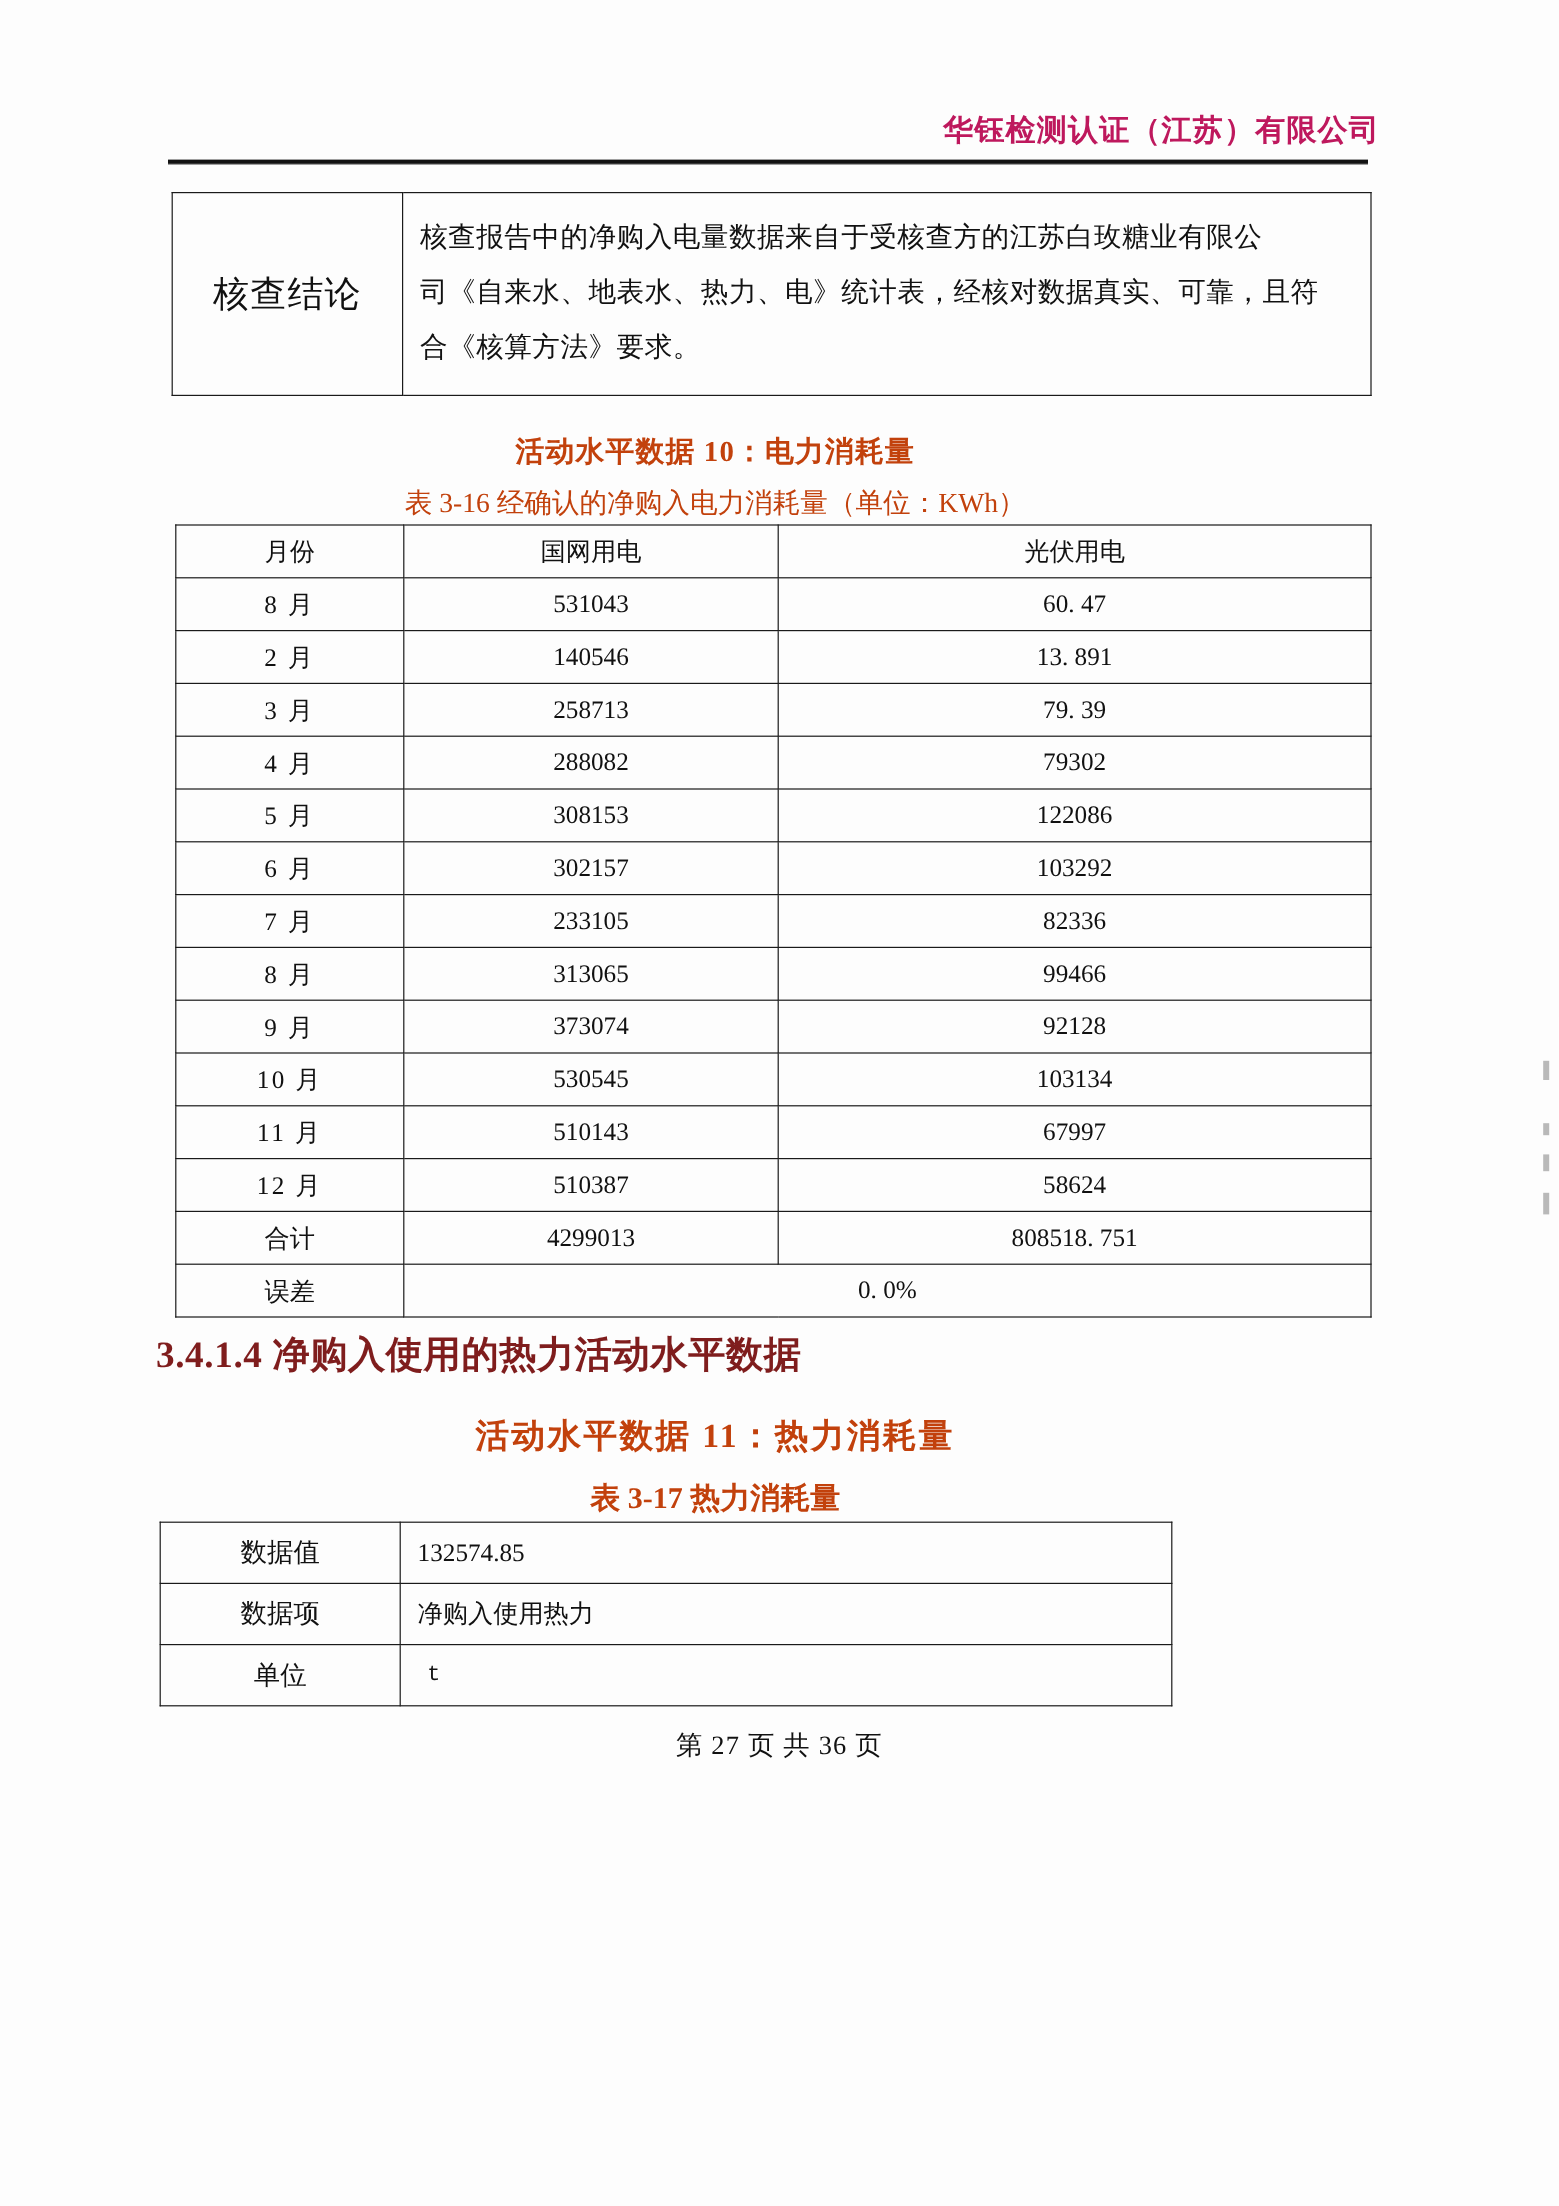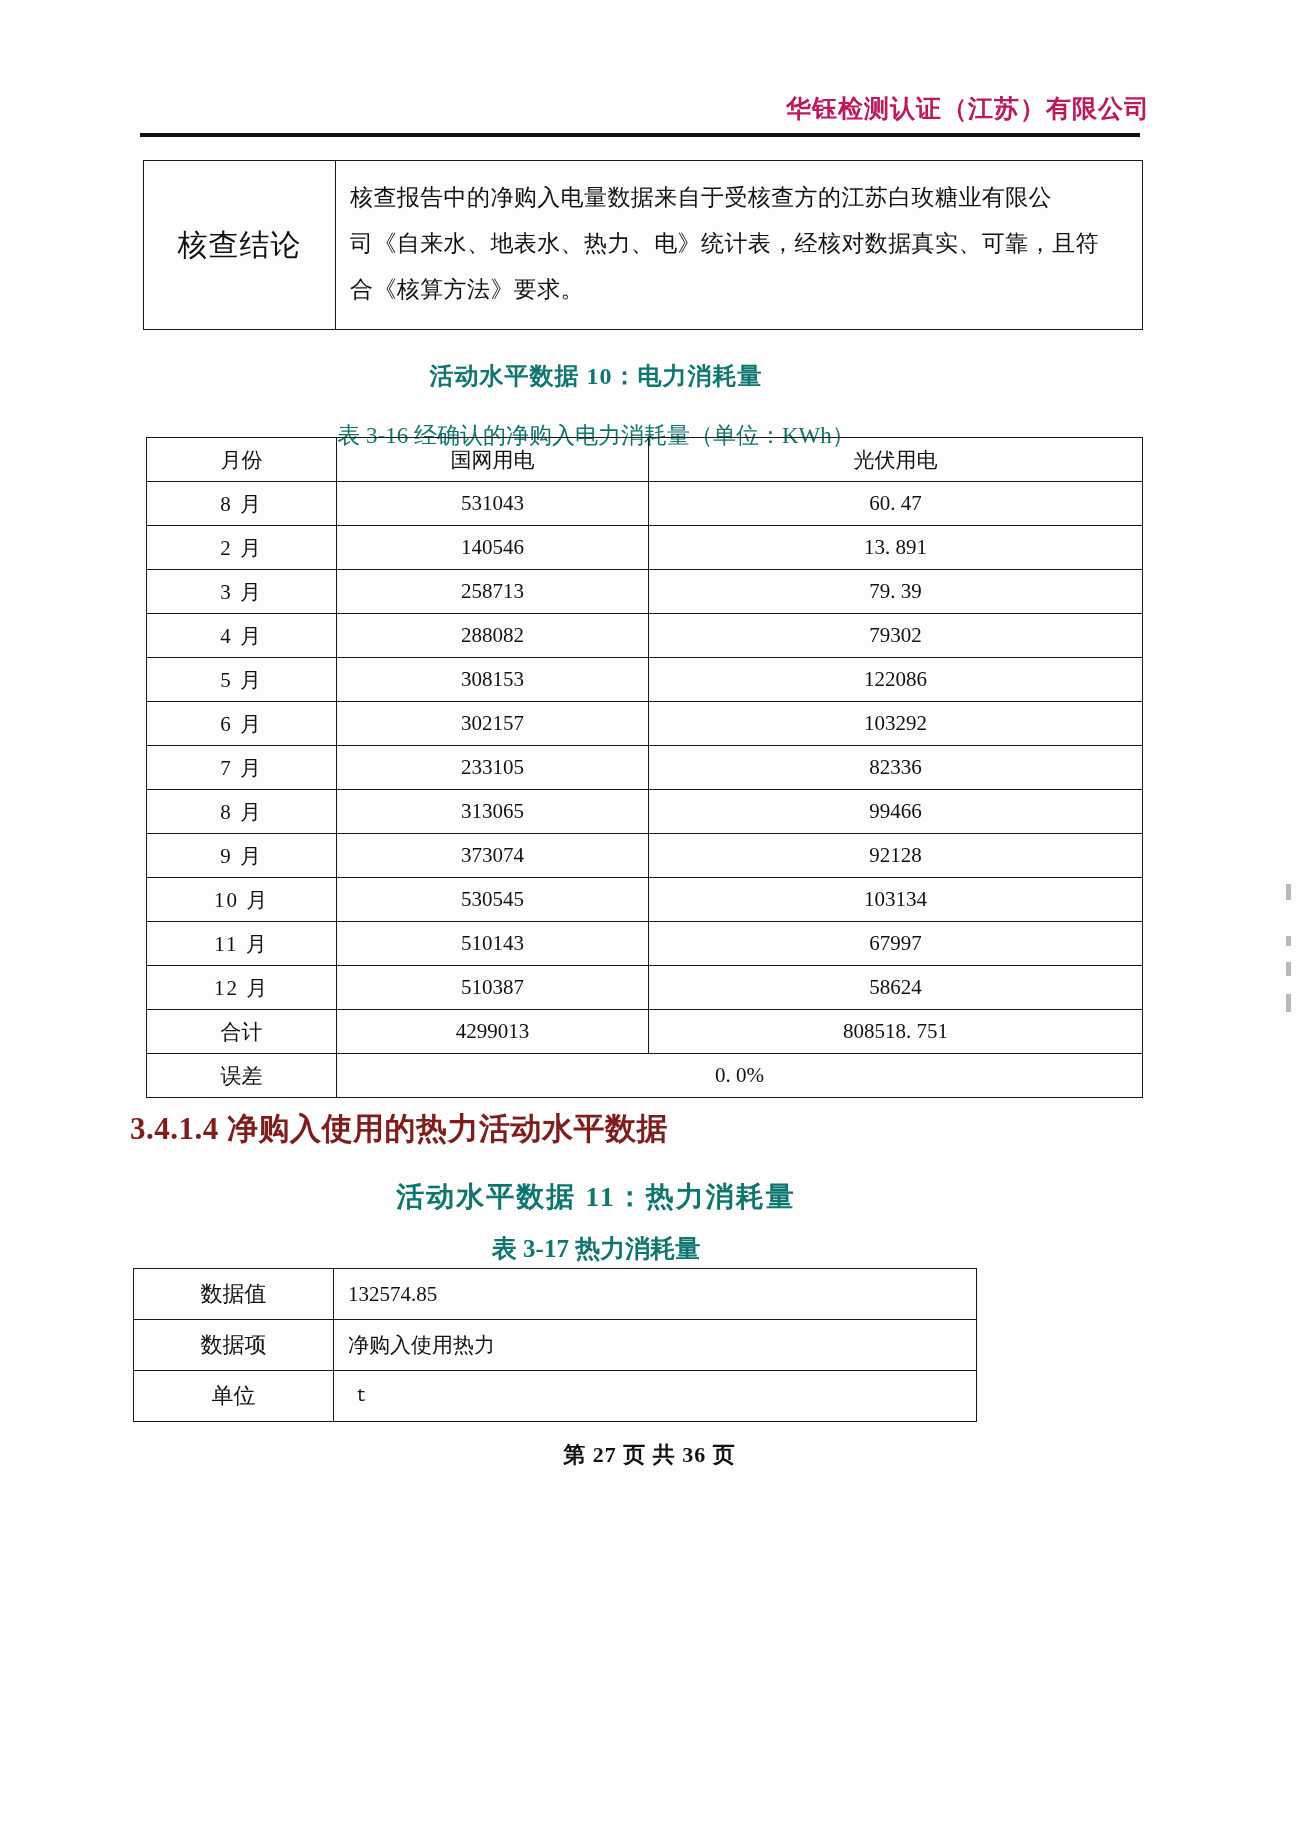--- a/index.html
+++ b/index.html
@@ -79,24 +79,24 @@
     letter-spacing: 0.4px;
   }
 
   
   .center-title {
     position: absolute;
     left: 0;
     width: 1192px;
     text-align: center;
     font-weight: bold;
-    color: #0f766e;
+    color: #c2410c;
   }
   #activity-title-10 { top: 360px; font-size: 24px; letter-spacing: 1px; }
-  #table-caption-316 { top: 420px; font-size: 23px; font-weight: normal; }
+  #table-caption-316 { top: 404px; font-size: 23px; font-weight: normal; }
 
   
   #elec-table {
     position: absolute;
     top: 437px;
     left: 146px;
     width: 996px;
     padding-left: 43px;
   }
   #elec-table td {
@@ -147,21 +147,21 @@
   }
 
   
   #page-footer {
     position: absolute;
     top: 1440px;
     left: 0;
     width: 1299px;
     text-align: center;
     font-size: 22px;
-    font-weight: bold;
+    font-weight: normal;
     letter-spacing: 1px;
     color: #111111;
   }
 
   
   .edge-mark {
     position: absolute;
     right: 8px;
     width: 5px;
     background: #b9b9b9;

